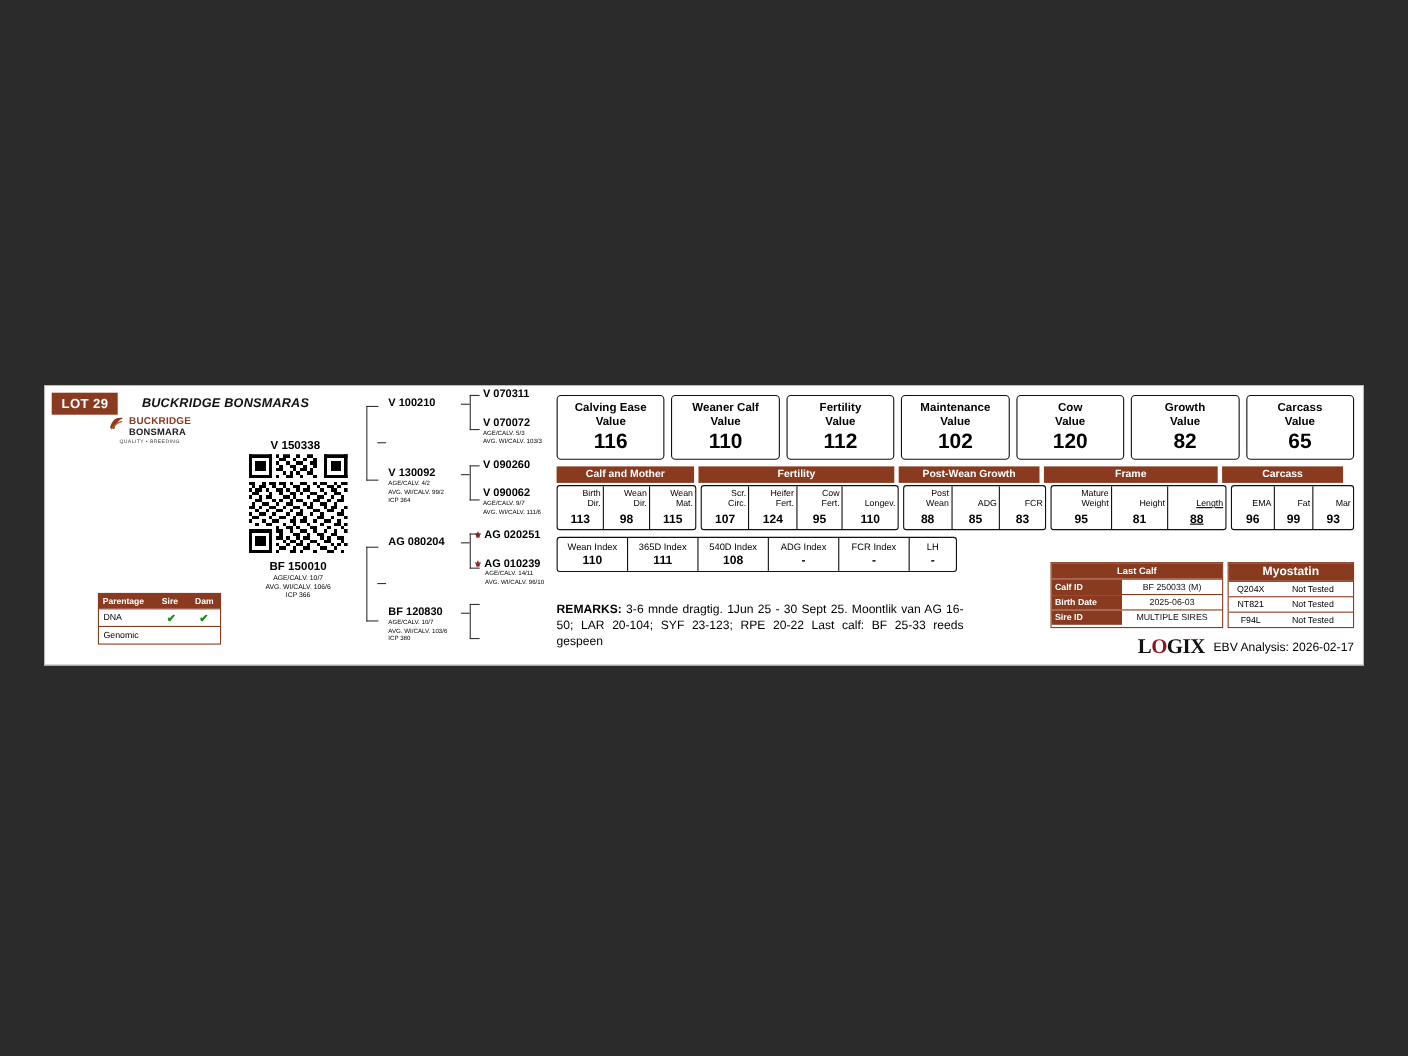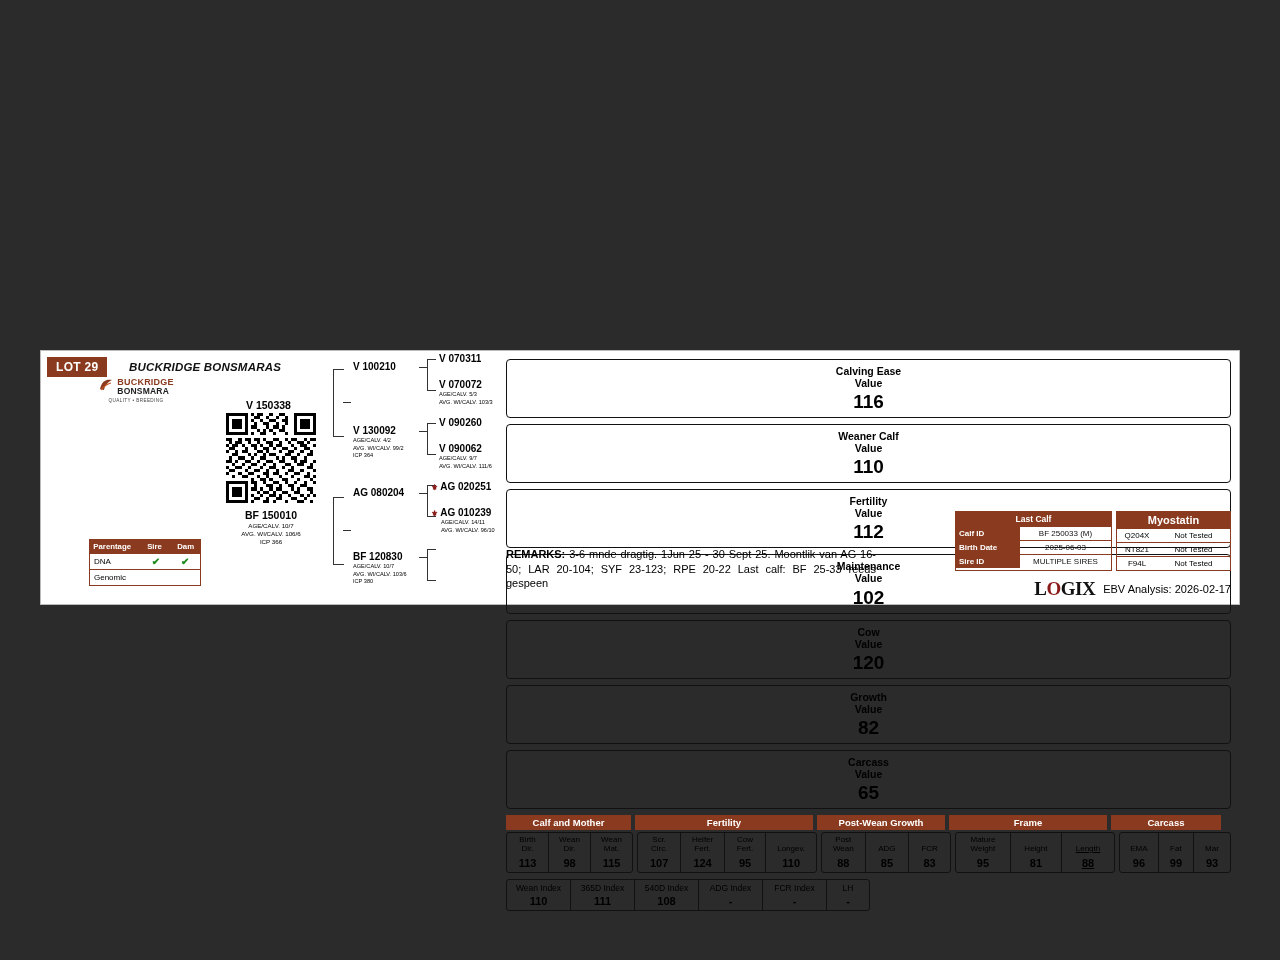--- a/index.html
+++ b/index.html
@@ -44,34 +44,34 @@
   
   .ped{position:absolute;left:290px;top:6px;width:225px;height:240px;font-size:9px;}
   .pnode{position:absolute;text-align:left;line-height:1.2;}
   .pnode .pid{font-size:10px;font-weight:bold;white-space:nowrap;}
   .pnode .pmeta{font-size:5.6px;line-height:1.35;}
   .brace{position:absolute;border:1px solid #333;border-right:none;}
   .tick{position:absolute;background:#333;height:1px;}
   .logixmark{font-size:8px;color:#8a1b1b;margin-right:2px;font-weight:bold;}
   
   .right{flex:1;position:relative;padding:6px 8px 0 4px;box-sizing:border-box;}
-  .valuerow{display:flex;gap:6px;margin:2px 0 6px 0;flex-direction:column;}
+  .valuerow{display:flex;gap:6px;margin:2px 0 6px 0;}
   .vbox{
     flex:1;border:1.5px solid #111;border-radius:4px;text-align:center;
     padding:5px 0 4px 0;
   }
   .vbox .vt{font-size:10.5px;font-weight:bold;line-height:1.15;}
   .vbox .vn{font-size:19px;font-weight:bold;margin-top:2px;}
   .grouphdr{display:flex;gap:4px;margin-bottom:2px;}
   .gh{background:#8a3a1e;color:#fff;font-size:9.5px;font-weight:bold;text-align:center;padding:2px 0;}
   .traitrow{display:flex;gap:4px;}
   .tgroup{display:flex;border:1px solid #111;border-radius:3px;overflow:hidden;}
   .tcell{border-left:1px solid #111;text-align:center;padding:3px 2px 3px 2px;display:flex;flex-direction:column;justify-content:space-between;}
   .tcell:first-child{border-left:none;}
-  .tcell .tl{font-size:8px;line-height:1.1;}
+  .tcell .tl{font-size:8px;line-height:1.1;text-align:right;}
   .tcell .tv{font-size:11px;font-weight:bold;margin-top:3px;}
   .indexrow{display:flex;border:1px solid #111;border-radius:3px;overflow:hidden;margin-top:6px;width:362px;}
   .icell{border-left:1px solid #111;text-align:center;padding:3px 0 3px 0;flex:1;}
   .icell:first-child{border-left:none;}
   .icell .tl{font-size:8.5px;}
   .icell .tv{font-size:11px;font-weight:bold;margin-top:2px;}
   .remarks{position:absolute;left:4px;top:196px;width:370px;font-size:11px;line-height:1.32;text-align:justify;}
   .remarks b{font-weight:bold;}
   
   .lcwrap{position:absolute;right:8px;top:160px;display:flex;gap:4px;}

